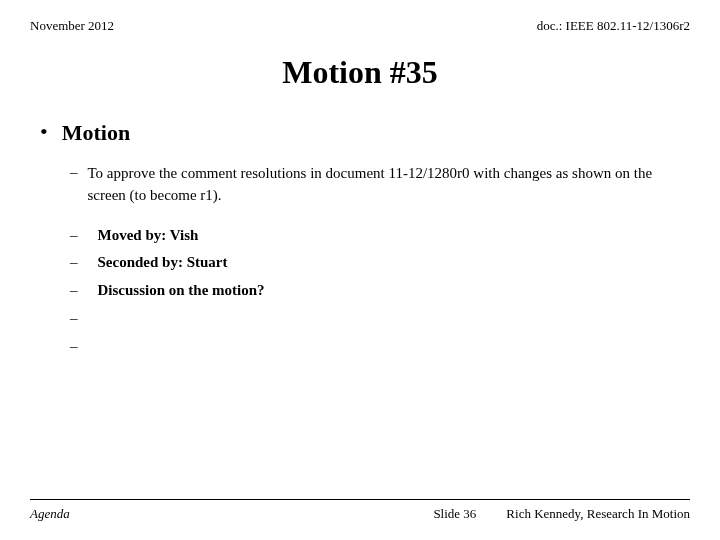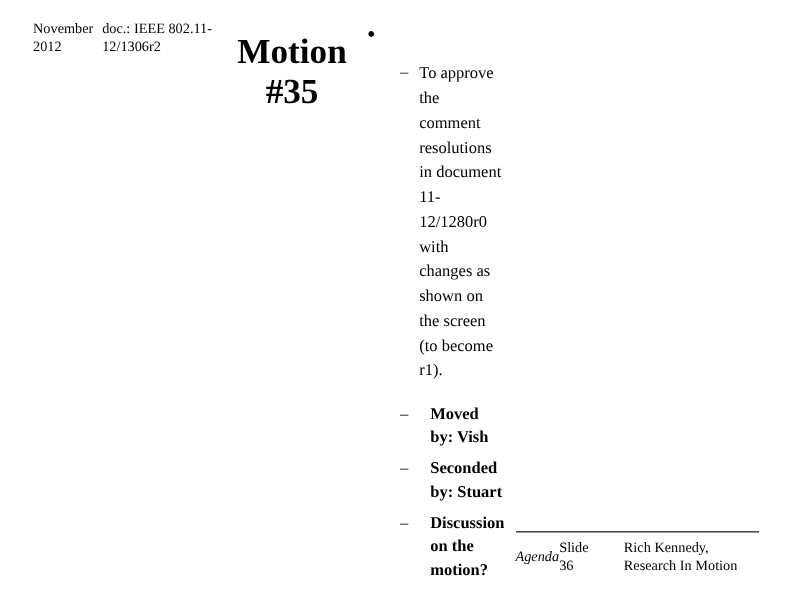--- a/index.html
+++ b/index.html
@@ -17,21 +17,21 @@
       overflow: hidden;
       position: relative;
     }
 
     .slide-container {
       width: 720px;
       height: 540px;
       padding: 18px 30px 18px 30px;
       position: relative;
       display: flex;
-      flex-direction: row;
+      flex-direction: column;
     }
 
     .header {
       display: flex;
       justify-content: space-between;
       align-items: flex-start;
       margin-bottom: 10px;
     }
 
     .header-left {
@@ -107,21 +107,21 @@
       margin-left: 10px;
     }
 
     .approve-text {
       font-size: 15px;
       line-height: 1.5;
     }
 
     .footer {
       display: flex;
-      justify-content: center;
+      justify-content: space-between;
       align-items: center;
       border-top: 1px solid #000;
       padding-top: 6px;
       margin-top: auto;
     }
 
     .footer-left {
       font-size: 13px;
       font-style: italic;
     }
@@ -151,20 +151,21 @@
   </div>
 
   <div class="title-section">
     <h1 class="slide-title">Motion #35</h1>
   </div>
 
   <div class="content-section">
 
     <div class="bullet-point">
       <span class="bullet-symbol">•</span>
+      <span class="bullet-label">Motion</span>
     </div>
 
     <div class="sub-items">
 
       <div class="sub-item">
         <span class="sub-item-dash">–</span>
         <span class="approve-text">To approve the comment resolutions in document 11-12/1280r0 with changes as shown on the screen (to become r1).</span>
       </div>
 
       <div style="height: 12px;"></div>

